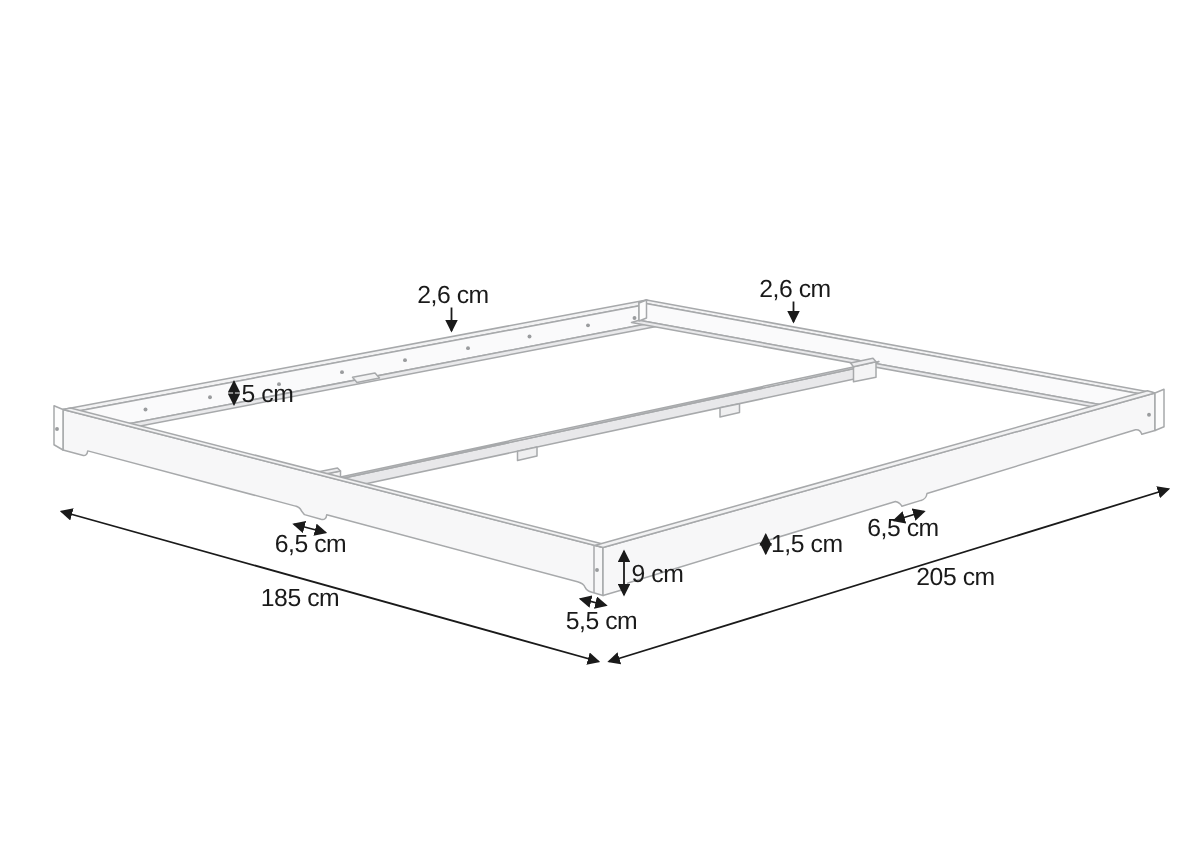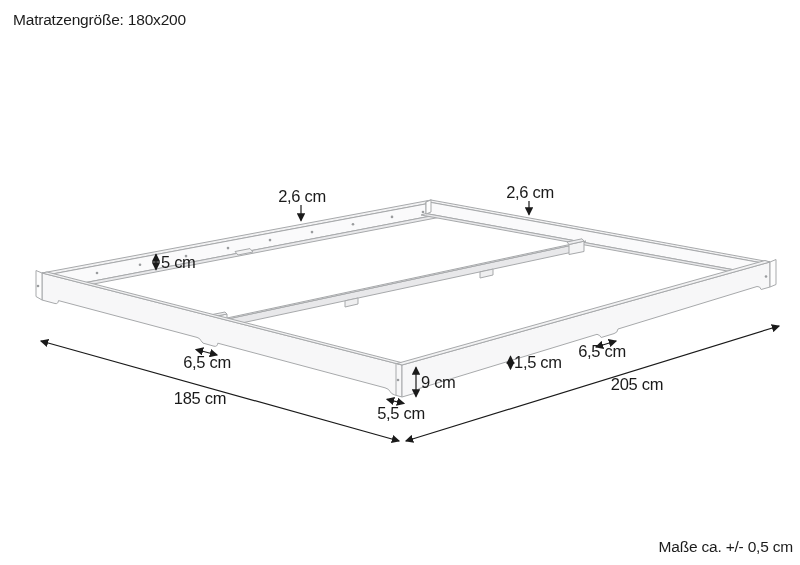--- a/index.html
+++ b/index.html
@@ -8,21 +8,20 @@
   .caption.title{left:13px;top:11px;}
   .caption.footnote{right:7px;top:538px;}
   svg{position:absolute;left:0;top:0;}
   svg text{font-family:"Liberation Sans",sans-serif;font-size:16.5px;letter-spacing:-0.3px;fill:#1a1a1a;}
 </style>
 </head>
 <body>
 
 <div class="stage">
 
-  <div class="caption title">Matratzengröße: 180x200</div>
 
   <svg width="800" height="565" viewBox="0 0 800 565">
     <defs>
       <marker id="arr" viewBox="0 0 10 10" refX="8.6" refY="5" markerWidth="7" markerHeight="7" orient="auto-start-reverse">
         <path d="M0,0 L10,5 L0,10 Z" fill="#1a1a1a"></path>
       </marker>
     </defs>
 
     <g stroke="#a7a9ab" stroke-width="1" stroke-linejoin="round" fill="none">
 
@@ -105,14 +104,13 @@
         <text x="602" y="357" text-anchor="middle">6,5 cm</text>
         <text x="421" y="388">9 cm</text>
         <text x="514" y="368">1,5 cm</text>
         <text x="401" y="419" text-anchor="middle">5,5 cm</text>
         <text x="200" y="404" text-anchor="middle">185 cm</text>
         <text x="637" y="390" text-anchor="middle">205 cm</text>
       </g>
     </g>
   </svg>
 
-  <div class="caption footnote">Maße ca. +/- 0,5 cm</div>
 </div>
 
 </body></html>

